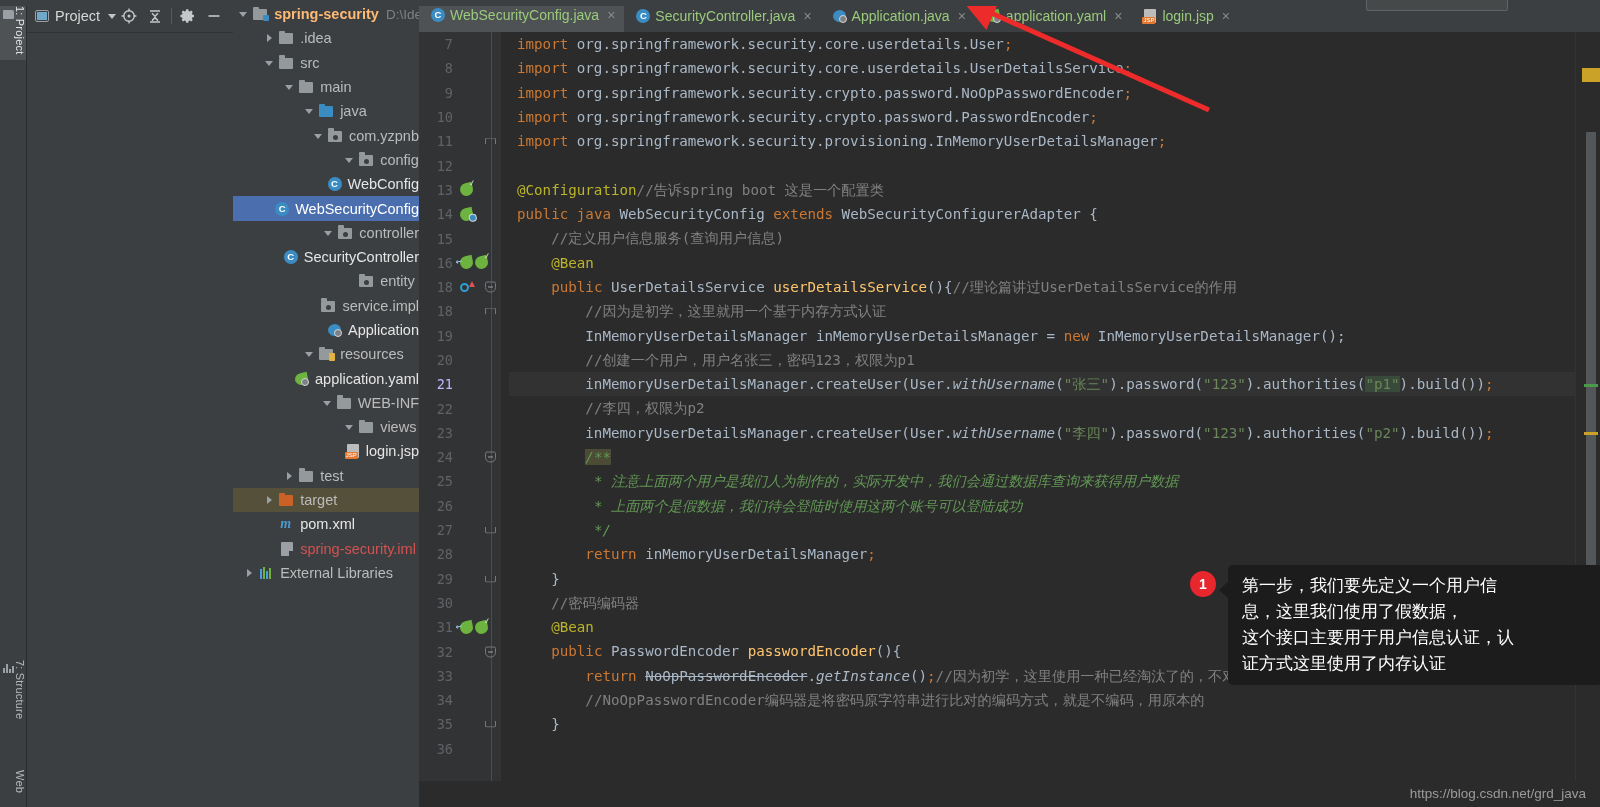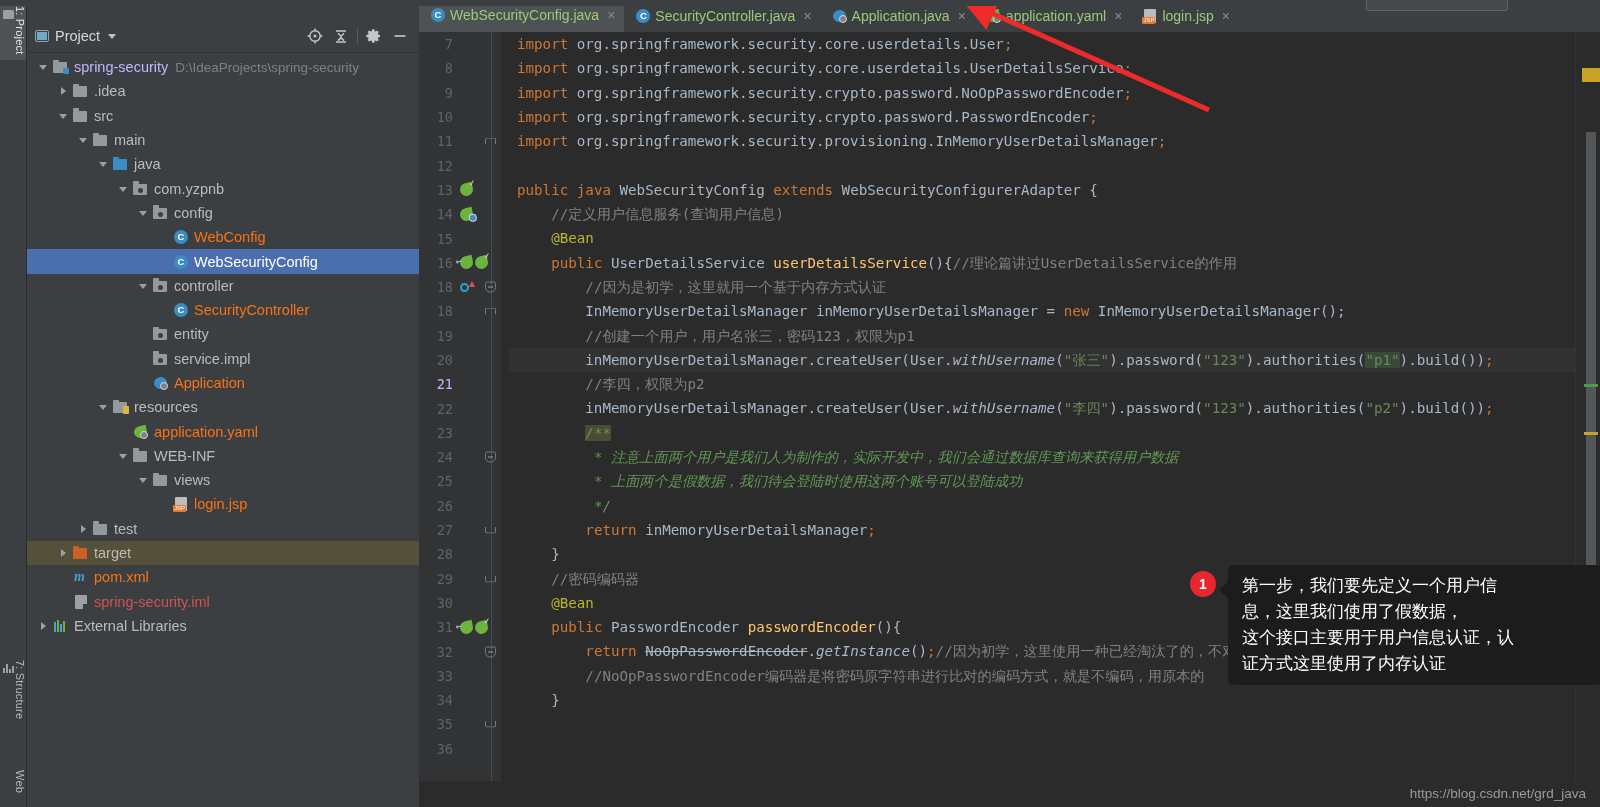--- a/index.html
+++ b/index.html
@@ -27,21 +27,21 @@
     width:11px;height:9px;background:#9aa0a6;border-radius:1px 2px 1px 1px;display:block;
   }
   .bars-mini{width:11px;height:9px;display:block;position:relative;}
   .bars-mini i{position:absolute;bottom:0;width:2px;background:#9aa0a6;}
   .bars-mini i:nth-child(1){left:0;height:5px;}
   .bars-mini i:nth-child(2){left:3px;height:9px;}
   .bars-mini i:nth-child(3){left:6px;height:4px;}
   .bars-mini i:nth-child(4){left:9px;height:7px;}
 
   
-  .projpanel{width:392px;flex:0 0 392px;display:flex;flex-direction:column;background:#3c3f41;margin-top:20px;}
+  .projpanel{width:392px;flex:0 0 392px;display:flex;flex-direction:row;background:#3c3f41;}
   .proj-toolbar{
     height:32px;display:flex;align-items:center;background:#3c3f41;
     padding:0 6px 0 8px;border-bottom:1px solid #323232;
   }
   .proj-title{display:flex;align-items:center;gap:6px;color:#d6d6d6;font-size:14.5px;}
   .proj-sq{
     width:14px;height:12px;border:1.6px solid #9aa0a6;border-radius:2px;
     box-sizing:border-box;position:relative;background:#3c3f41;
   }
   .proj-sq:after{content:"";position:absolute;left:1px;top:1px;right:1px;bottom:1px;background:#6fa8c9;}
@@ -101,21 +101,21 @@
   .iml-ico:after{content:"";position:absolute;right:-1px;bottom:0;width:5px;height:5px;background:#3c3f41;}
   .m-ico{position:absolute;left:2px;top:0;color:#4a9bd1;font-style:italic;font-weight:bold;font-size:14px;line-height:16px;font-family:"Liberation Serif",serif;}
   .lib-ico{position:absolute;left:2px;top:2px;width:13px;height:12px;}
   .lib-ico i{position:absolute;bottom:0;width:2px;background:#6db33f;}
   .lib-ico i:nth-child(1){left:0;height:10px;background:#49a0d8;}
   .lib-ico i:nth-child(2){left:3px;height:12px;background:#6db33f;}
   .lib-ico i:nth-child(3){left:6px;height:8px;background:#49a0d8;}
   .lib-ico i:nth-child(4){left:9px;height:11px;background:#6db33f;}
   .scr-ico{position:absolute;left:2px;top:2px;width:12px;height:12px;background:#9aa0a6;border-radius:1px;}
   .scr-ico:after{content:"";position:absolute;left:5px;top:5px;width:8px;height:8px;border-radius:50%;background:#49a0d8;border:1px solid #3c3f41;}
-  .green-txt{color:#f97316;}
+  .green-txt{color:#e5e5e5;}
   .red-txt{color:#d25252;}
 
   
   .editor{flex:1;display:flex;flex-direction:column;background:#2b2b2b;min-width:0;position:relative;}
   .tabbar{height:32px;display:flex;align-items:flex-end;background:#3c3f41;flex:0 0 32px;overflow:hidden;}
   .tab{
     height:32px;display:flex;align-items:center;gap:5px;padding:0 9px 0 10px;
     font-size:14px;color:#9aca7c;box-sizing:border-box;white-space:nowrap;
   }
   .tab.active{background:#4e5254;border-bottom:2px solid #4e5254;}
@@ -265,21 +265,21 @@
       </div>
     </div>
     <div class="tree" id="tree">
         <div class="row">
           <span style="display:inline-block;width:6px"></span>
           <span class="arrow d"></span>
           <span class="ico">
             <span class="f-gray"></span>
             <span class="badge-b"></span>
           </span>
-          <span class="lbl " style="font-weight:normal;color:#c4b5fd;">spring-security</span>
+          <span class="lbl " style="font-weight:bold;color:#fdba74;">spring-security</span>
           <span class="path">D:\IdeaProjects\spring-security</span>
         </div>
         <div class="row">
           <span style="display:inline-block;width:26px"></span>
           <span class="arrow r"></span>
           <span class="ico">
             <span class="f-gray"></span>
           </span>
           <span class="lbl " style="">.idea</span>
         </div>
@@ -660,20 +660,21 @@
             <span class="gicons"></span>
           </div>
         </div>
       <div class="code" id="code">
           <div class="cline"><span class="kw">import</span> org.springframework.security.core.userdetails.User<span class="kw">;</span></div>
           <div class="cline"><span class="kw">import</span> org.springframework.security.core.userdetails.UserDetailsService<span class="kw">;</span></div>
           <div class="cline"><span class="kw">import</span> org.springframework.security.crypto.password.NoOpPasswordEncoder<span class="kw">;</span></div>
           <div class="cline"><span class="kw">import</span> org.springframework.security.crypto.password.PasswordEncoder<span class="kw">;</span></div>
           <div class="cline"><span class="kw">import</span> org.springframework.security.provisioning.InMemoryUserDetailsManager<span class="kw">;</span></div>
           <div class="cline">&nbsp;</div>
+          <div class="cline"><span class="ann">@Configuration</span><span class="cmt">//告诉spring boot 这是一个配置类</span></div>
           <div class="cline"><span class="kw">public</span> <span class="kw">java</span> WebSecurityConfig <span class="kw">extends</span> WebSecurityConfigurerAdapter {</div>
           <div class="cline">    <span class="cmt">//定义用户信息服务(查询用户信息)</span></div>
           <div class="cline">    <span class="ann">@Bean</span></div>
           <div class="cline">    <span class="kw">public</span> UserDetailsService <span class="fn">userDetailsService</span>(){<span class="cmt">//理论篇讲过UserDetailsService的作用</span></div>
           <div class="cline">        <span class="cmt">//因为是初学，这里就用一个基于内存方式认证</span></div>
           <div class="cline">        InMemoryUserDetailsManager inMemoryUserDetailsManager = <span class="kw">new</span> InMemoryUserDetailsManager();</div>
           <div class="cline">        <span class="cmt">//创建一个用户，用户名张三，密码123，权限为p1</span></div>
           <div class="cline cur">        inMemoryUserDetailsManager.createUser(User.<span class="ital">withUsername</span>(<span class="str">"张三"</span>).password(<span class="str">"123"</span>).authorities(<span class="str hl-p1">"p1"</span>).build())<span class="kw">;</span></div>
           <div class="cline">        <span class="cmt">//李四，权限为p2</span></div>
           <div class="cline">        inMemoryUserDetailsManager.createUser(User.<span class="ital">withUsername</span>(<span class="str">"李四"</span>).password(<span class="str">"123"</span>).authorities(<span class="str">"p2"</span>).build())<span class="kw">;</span></div>

